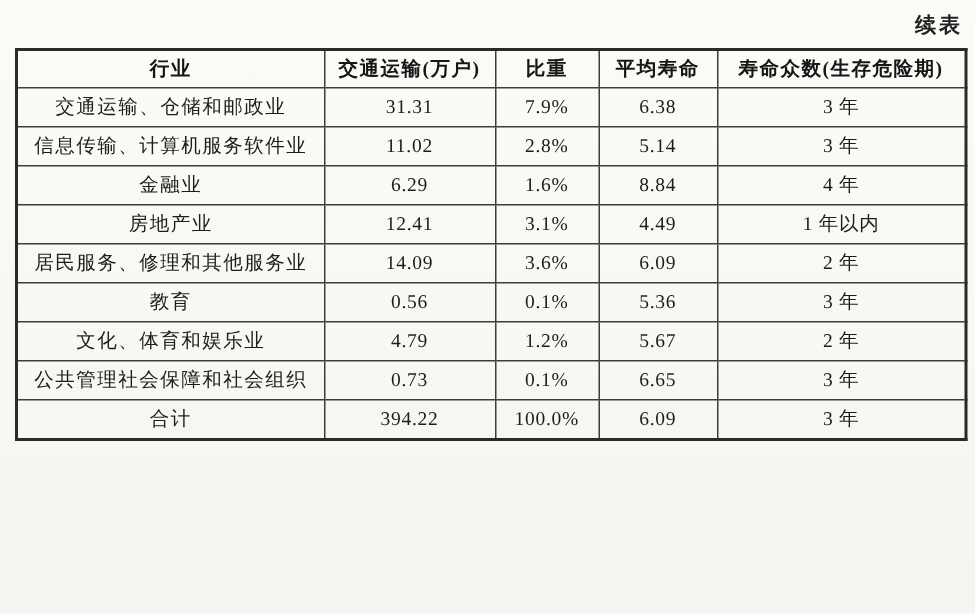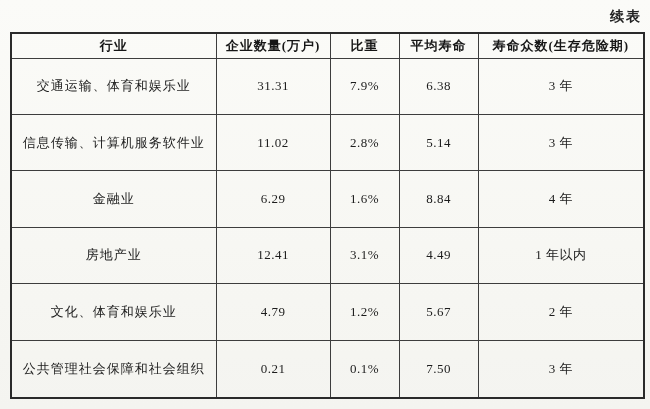--- a/index.html
+++ b/index.html
@@ -19,21 +19,21 @@
     position: absolute;
     top: 8px; right: 8px;
     font-size: 14px;
     font-weight: bold;
     letter-spacing: 2px;
     color: #222;
   }
   table.data-table {
     position: absolute;
     left: 10px; top: 32px;
-    width: 633px; height: 367px;
+    width: 633px; height: 262px;
     border-collapse: collapse;
     table-layout: fixed;
     border: 2px solid #2a2a2a;
     background: transparent;
   }
   th, td {
     border: 1px solid #3d3d3d;
     text-align: center;
     vertical-align: middle;
     font-size: 13px;
@@ -61,29 +61,29 @@
     <colgroup>
       <col style="width:205px">
         <col style="width:114px">
         <col style="width:69px">
         <col style="width:79px">
         <col style="width:166px">
     </colgroup>
     <thead>
       <tr>
         <th>行业</th>
-        <th>企业数量(万户)</th>
+        <th>交通运输(万户)</th>
         <th>比重</th>
         <th>平均寿命</th>
         <th>寿命众数(生存危险期)</th>
       </tr>
     </thead>
     <tbody>
       <tr>
-        <td class="c-industry">交通运输、体育和娱乐业</td>
+        <td class="c-industry">交通运输、仓储和邮政业</td>
         <td>31.31</td>
         <td>7.9%</td>
         <td>6.38</td>
         <td>3 年</td>
       </tr>
       <tr>
         <td class="c-industry">信息传输、计算机服务软件业</td>
         <td>11.02</td>
         <td>2.8%</td>
         <td>5.14</td>
@@ -97,28 +97,49 @@
         <td>4 年</td>
       </tr>
       <tr>
         <td class="c-industry">房地产业</td>
         <td>12.41</td>
         <td>3.1%</td>
         <td>4.49</td>
         <td>1 年以内</td>
       </tr>
       <tr>
+        <td class="c-industry">居民服务、修理和其他服务业</td>
+        <td>14.09</td>
+        <td>3.6%</td>
+        <td>6.09</td>
+        <td>2 年</td>
+      </tr>
+      <tr>
+        <td class="c-industry">教育</td>
+        <td>0.56</td>
+        <td>0.1%</td>
+        <td>5.36</td>
+        <td>3 年</td>
+      </tr>
+      <tr>
         <td class="c-industry">文化、体育和娱乐业</td>
         <td>4.79</td>
         <td>1.2%</td>
         <td>5.67</td>
         <td>2 年</td>
       </tr>
       <tr>
         <td class="c-industry">公共管理社会保障和社会组织</td>
-        <td>0.21</td>
+        <td>0.73</td>
         <td>0.1%</td>
-        <td>7.50</td>
+        <td>6.65</td>
+        <td>3 年</td>
+      </tr>
+      <tr>
+        <td class="c-industry">合计</td>
+        <td>394.22</td>
+        <td>100.0%</td>
+        <td>6.09</td>
         <td>3 年</td>
       </tr>
     </tbody>
   </table>
 </div>
 
 </body></html>

